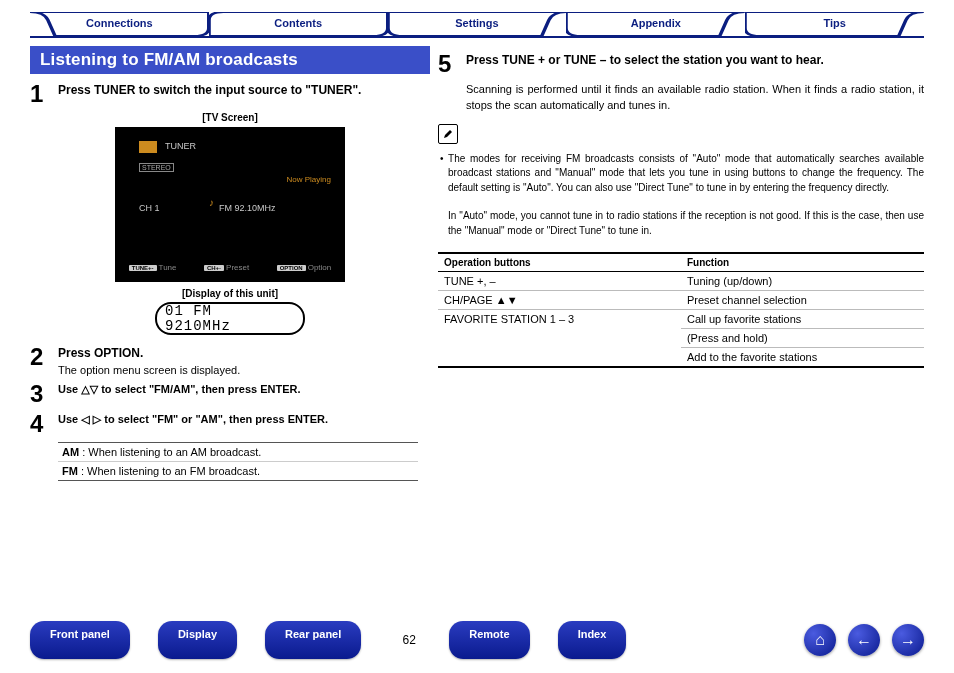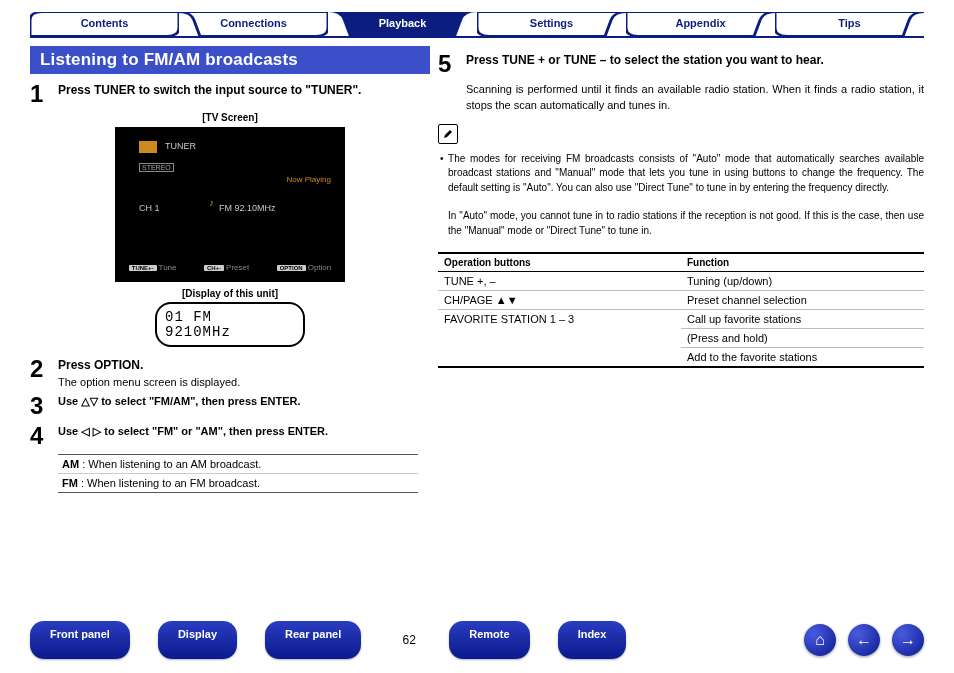--- a/index.html
+++ b/index.html
@@ -29,21 +29,21 @@
 .tvbox .ic{position:absolute;left:24px;top:14px;width:18px;height:12px;background:#cc8b1f}
 .tvbox .tuner{position:absolute;left:50px;top:14px}
 .tvbox .stereo{position:absolute;left:24px;top:36px;font-size:7px;border:1px solid #888;padding:0 2px;color:#aaa}
 .tvbox .np{position:absolute;right:14px;top:48px;color:#cc8b1f;font-size:8px}
 .tvbox .ch{position:absolute;left:24px;top:76px}
 .tvbox .ant{position:absolute;left:94px;top:70px;color:#cc8b1f;font-size:10px}
 .tvbox .freq{position:absolute;left:104px;top:76px}
 .tvbox .foot{position:absolute;bottom:10px;left:0;right:0;display:flex;justify-content:space-around;font-size:8px;color:#888}
 .tvbox .foot b{background:#ccc;color:#000;padding:0 3px;border-radius:1px;font-size:6px;margin-right:2px}
 
-.lcd{width:130px;margin:3px auto 10px;border:2px solid #000;border-radius:16px;padding:6px 8px;font-family:"Courier New",monospace;font-size:14px;line-height:1.05;letter-spacing:1px;background:#fff}
+.lcd{width:130px;margin:3px auto 10px;border:2px solid #000;border-radius:16px;padding:0 8px;font-family:"Courier New",monospace;font-size:14px;line-height:1.05;letter-spacing:1px;background:#fff}
 
 .tri{font-size:11px}
 
 .fmamtable{width:360px;border-top:1px solid #555;border-bottom:1px solid #555;margin:6px 0 0 28px}
 .fmamtable .row{border-bottom:1px solid #ccc;padding:3px 4px;font-size:11px}
 .fmamtable .row:last-child{border-bottom:none}
 
 .para{font-size:11px;line-height:1.45;text-align:justify;margin:4px 0 10px 28px}
 
 .penicon{width:18px;height:18px;border:1px solid #000;border-radius:2px;display:flex;align-items:center;justify-content:center;margin:2px 0 6px 0}
@@ -64,35 +64,29 @@
 .circ span{color:#fff;font-size:16px;font-weight:bold}
 </style>
 </head>
 <body>
 
 <div class="page">
 
   <div class="topnav">
     <div class="tab">
       <svg viewBox="0 0 100 24" preserveAspectRatio="none">
+          <path d="M0 0 Q8 0 10 8 L14 24 L92 24 Q100 24 100 16 L100 0 Z" fill="#fff" stroke="#0b1e80" stroke-width="2"></path>
+        </svg>
+      <span>Connections</span>
+    </div>
+    <div class="tab">
+      <svg viewBox="0 0 100 24" preserveAspectRatio="none">
           <path d="M8 0 Q0 0 0 8 L0 24 L92 24 Q100 24 100 16 L100 0 Z" fill="#fff" stroke="#0b1e80" stroke-width="2"></path>
         </svg>
       <span>Contents</span>
-    </div>
-    <div class="tab">
-      <svg viewBox="0 0 100 24" preserveAspectRatio="none">
-          <path d="M0 0 Q8 0 10 8 L14 24 L92 24 Q100 24 100 16 L100 0 Z" fill="#fff" stroke="#0b1e80" stroke-width="2"></path>
-        </svg>
-      <span>Connections</span>
-    </div>
-    <div class="tab active">
-      <svg viewBox="0 0 100 24" preserveAspectRatio="none">
-          <path d="M0 0 Q8 0 10 8 L14 24 L86 24 L90 8 Q92 0 100 0 Z" fill="#0b1e80"></path>
-        </svg>
-      <span>Playback</span>
     </div>
     <div class="tab">
       <svg viewBox="0 0 100 24" preserveAspectRatio="none">
           <path d="M100 0 Q92 0 90 8 L86 24 L8 24 Q0 24 0 16 L0 0 Z" fill="#fff" stroke="#0b1e80" stroke-width="2"></path>
         </svg>
       <span>Settings</span>
     </div>
     <div class="tab">
       <svg viewBox="0 0 100 24" preserveAspectRatio="none">
           <path d="M100 0 Q92 0 90 8 L86 24 L8 24 Q0 24 0 16 L0 0 Z" fill="#fff" stroke="#0b1e80" stroke-width="2"></path>

